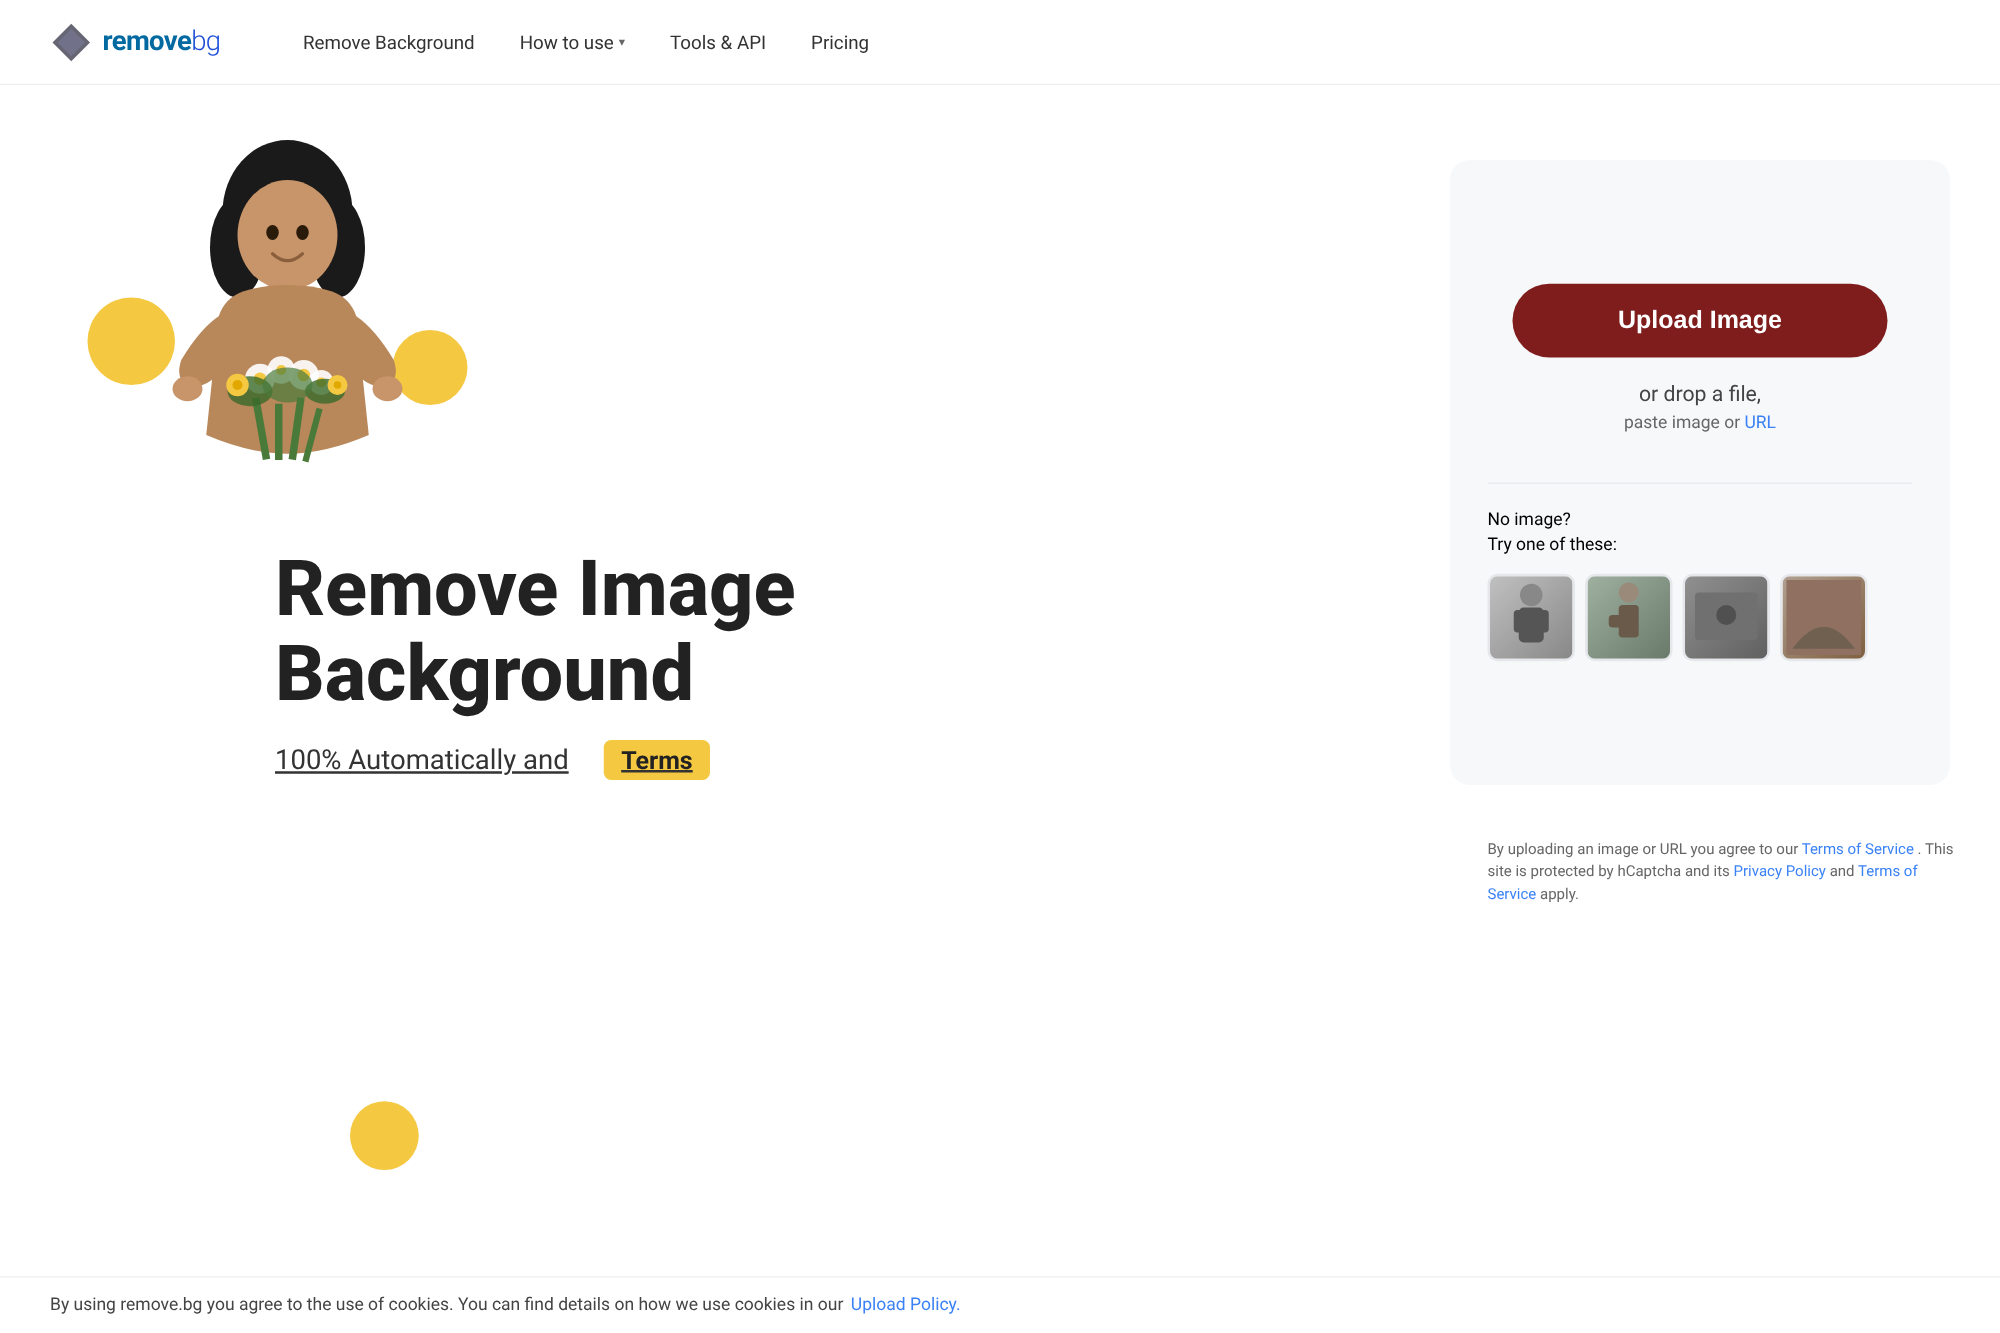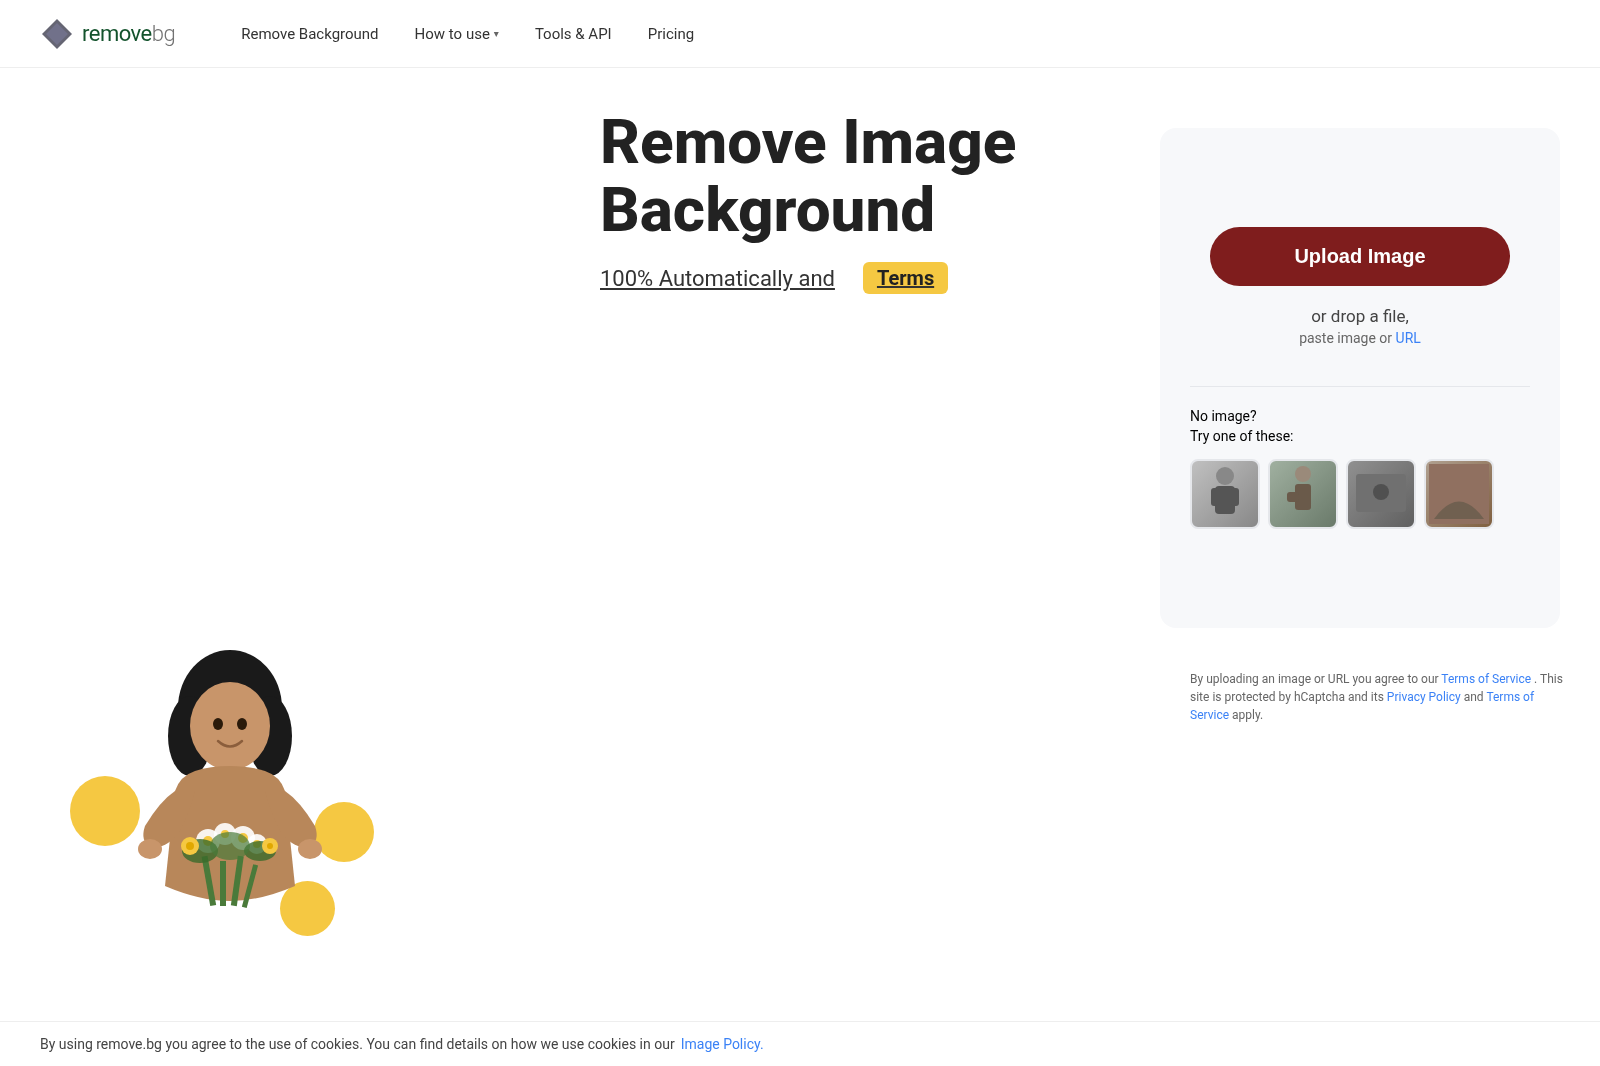--- a/index.html
+++ b/index.html
@@ -26,22 +26,22 @@
     .logo-icon {
       width: 34px;
       height: 34px;
     }
     .logo-text {
       font-size: 22px;
       font-weight: 400;
       color: #333;
       letter-spacing: -0.5px;
     }
-    .logo-text span.remove { font-weight: 400; color: #14532d; }
-    .logo-text span.bg { font-weight: 300; color: #737373; }
+    .logo-text span.remove { font-weight: 700; color: #0369a1; }
+    .logo-text span.bg { font-weight: 300; color: #1d4ed8; }
     .nav-links {
       display: flex;
       align-items: flex-end;
       gap: 0;
       list-style: none;
     }
     .nav-links li a {
       text-decoration: none;
       color: #333;
       font-size: 15px;
@@ -60,21 +60,22 @@
     .main-content {
       display: flex;
       min-height: calc(100vh - 68px - 50px);
       position: relative;
     }
 
     
     .hero-section {
       flex: 1;
       display: flex;
-      align-items: flex-end;
+      flex-direction: column;
+      align-items: flex-start;
       padding: 40px 20px 40px 40px;
       position: relative;
     }
 
     .hero-image-container {
       position: relative;
       width: 380px;
       height: 300px;
       margin-bottom: 30px;
     }
@@ -459,14 +460,14 @@
       <span>and</span>
       <a href="#">Terms of Service</a>
       <span>apply.</span>
     </div>
   </div>
 
 </div>
 
 <div class="cookie-banner">
   <span>By using remove.bg you agree to the use of cookies. You can find details on how we use cookies in our</span>
-  <a href="#">Image Policy.</a>
+  <a href="#">Upload Policy.</a>
 </div>
 
 </body></html>

